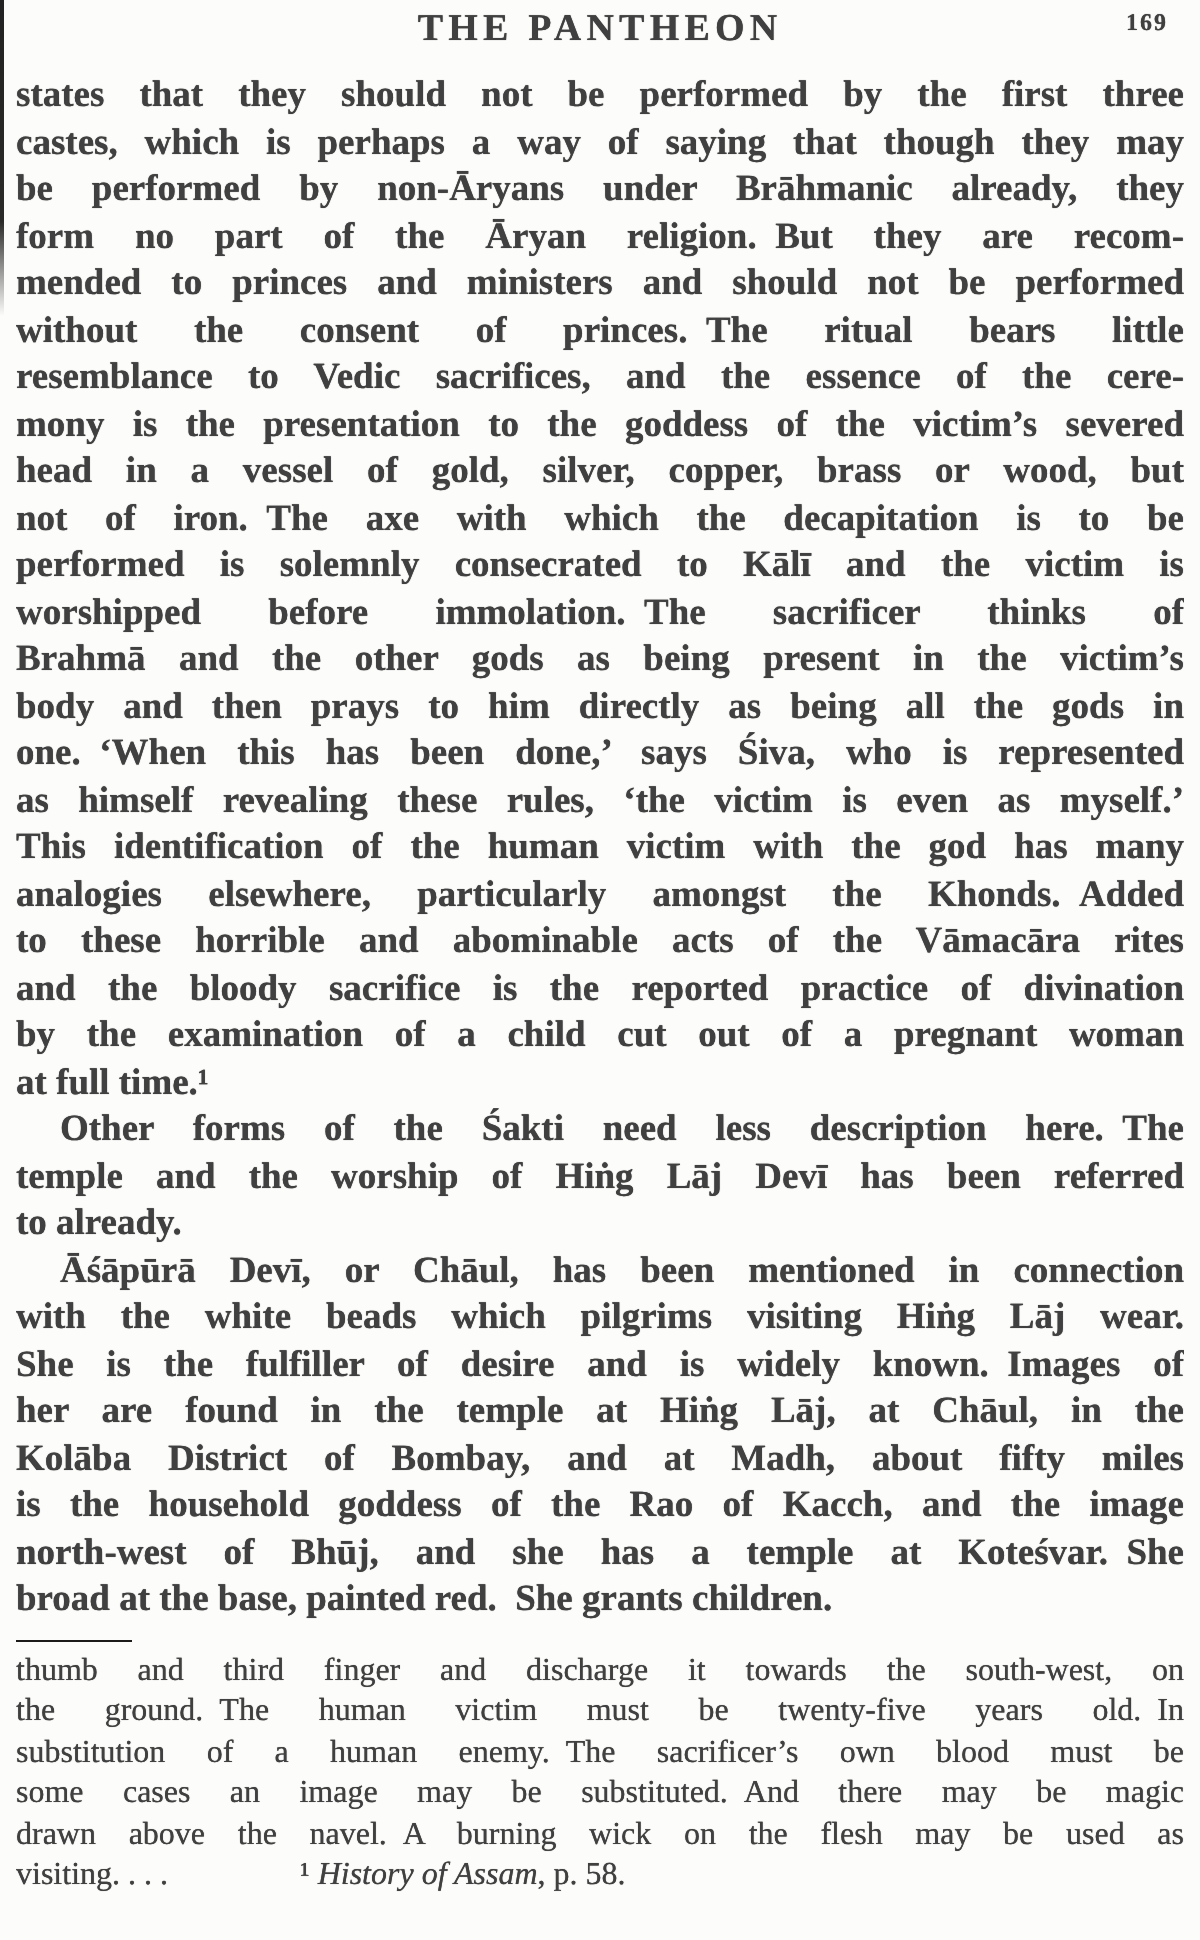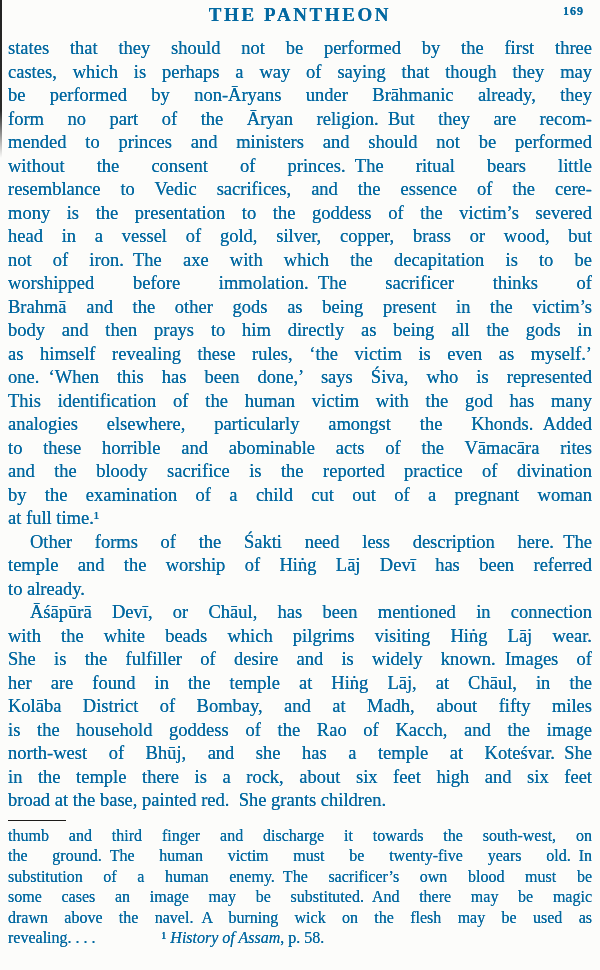--- a/index.html
+++ b/index.html
@@ -3,21 +3,21 @@
 <meta charset="utf-8">
 <style>
   html, body { margin: 0; padding: 0; background: #e8e8e6; }
   .page {
     position: relative;
     width: 600px; height: 970px;
     margin: 0 auto;
     background: #fcfcfa;
     overflow: hidden;
     font-family: "Liberation Serif", serif;
-    color: #0369a1;
+    color: #404040;
   }
   .edge-left {
     position: absolute; left: 0; top: 0; width: 2px; height: 158px;
     background: linear-gradient(to bottom, #222 0%, #2a2a28 70%, rgba(42,42,40,0) 100%);
   }
   .running-header {
     position: relative;
     margin-top: 4px;
     height: 26px;
     text-align: center;
@@ -33,20 +33,21 @@
     font-size: 12px;
     font-weight: 700;
     letter-spacing: 1px;
     text-shadow: 0 0 0.4px currentColor;
   }
   .body-text {
     margin: 7px 20px 0 8px;
     width: 584px;
     font-size: 18.5px;
     text-shadow: 0 0 0.4px currentColor;
+    font-weight: bold;
   }
   .line {
     height: 23.5px;
     line-height: 23.5px;
     overflow: hidden;
     text-align: justify;
     text-align-last: justify;
   }
   .line::after { content: ""; display: inline-block; width: 100%; }
   .line.last { text-align-last: left; }
@@ -90,48 +91,48 @@
       <div class="line">states that they should not be performed by the first three</div>
       <div class="line">castes, which is perhaps a way of saying that though they may</div>
       <div class="line">be performed by non-Āryans under Brāhmanic already, they</div>
       <div class="line">form no part of the Āryan religion. But they are recom-</div>
       <div class="line">mended to princes and ministers and should not be performed</div>
       <div class="line">without the consent of princes. The ritual bears little</div>
       <div class="line">resemblance to Vedic sacrifices, and the essence of the cere-</div>
       <div class="line">mony is the presentation to the goddess of the victim’s severed</div>
       <div class="line">head in a vessel of gold, silver, copper, brass or wood, but</div>
       <div class="line">not of iron. The axe with which the decapitation is to be</div>
+      <div class="line">performed is solemnly consecrated to Kālī and the victim is</div>
       <div class="line">worshipped before immolation. The sacrificer thinks of</div>
       <div class="line">Brahmā and the other gods as being present in the victim’s</div>
       <div class="line">body and then prays to him directly as being all the gods in</div>
+      <div class="line">one. ‘When this has been done,’ says Śiva, who is represented</div>
       <div class="line">as himself revealing these rules, ‘the victim is even as myself.’</div>
-      <div class="line">one. ‘When this has been done,’ says Śiva, who is represented</div>
       <div class="line">This identification of the human victim with the god has many</div>
       <div class="line">analogies elsewhere, particularly amongst the Khonds. Added</div>
       <div class="line">to these horrible and abominable acts of the Vāmacāra rites</div>
       <div class="line">and the bloody sacrifice is the reported practice of divination</div>
       <div class="line">by the examination of a child cut out of a pregnant woman</div>
       <div class="line last">at full time.¹</div>
       <div class="line indent">Other forms of the Śakti need less description here. The</div>
       <div class="line">temple and the worship of Hiṅg Lāj Devī has been referred</div>
       <div class="line last">to already.</div>
       <div class="line indent">Āśāpūrā Devī, or Chāul, has been mentioned in connection</div>
       <div class="line">with the white beads which pilgrims visiting Hiṅg Lāj wear.</div>
       <div class="line">She is the fulfiller of desire and is widely known. Images of</div>
       <div class="line">her are found in the temple at Hiṅg Lāj, at Chāul, in the</div>
       <div class="line">Kolāba District of Bombay, and at Madh, about fifty miles</div>
       <div class="line">is the household goddess of the Rao of Kacch, and the image</div>
       <div class="line">north-west of Bhūj, and she has a temple at Koteśvar. She</div>
-      <div class="line">in the temple there is a rock, about six feet high and six feet</div>
       <div class="line last">broad at the base, painted red. She grants children.</div>
     </div>
 
   <div class="footnote-rule"></div>
 
   <div class="footnote" id="footnote">
       <div class="fline">thumb and third finger and discharge it towards the south-west, on</div>
       <div class="fline">the ground. The human victim must be twenty-five years old. In</div>
       <div class="fline">substitution of a human enemy. The sacrificer’s own blood must be</div>
       <div class="fline">some cases an image may be substituted. And there may be magic</div>
       <div class="fline">drawn above the navel. A burning wick on the flesh may be used as</div>
-      <div class="fline last"><span>revealing. . . .</span><span class="fn-ref">¹ <i>History of Assam</i>, p. 58.</span></div>
+      <div class="fline last"><span>visiting. . . .</span><span class="fn-ref">¹ <i>History of Assam</i>, p. 58.</span></div>
     </div>
 </div>
 
 </body></html>

